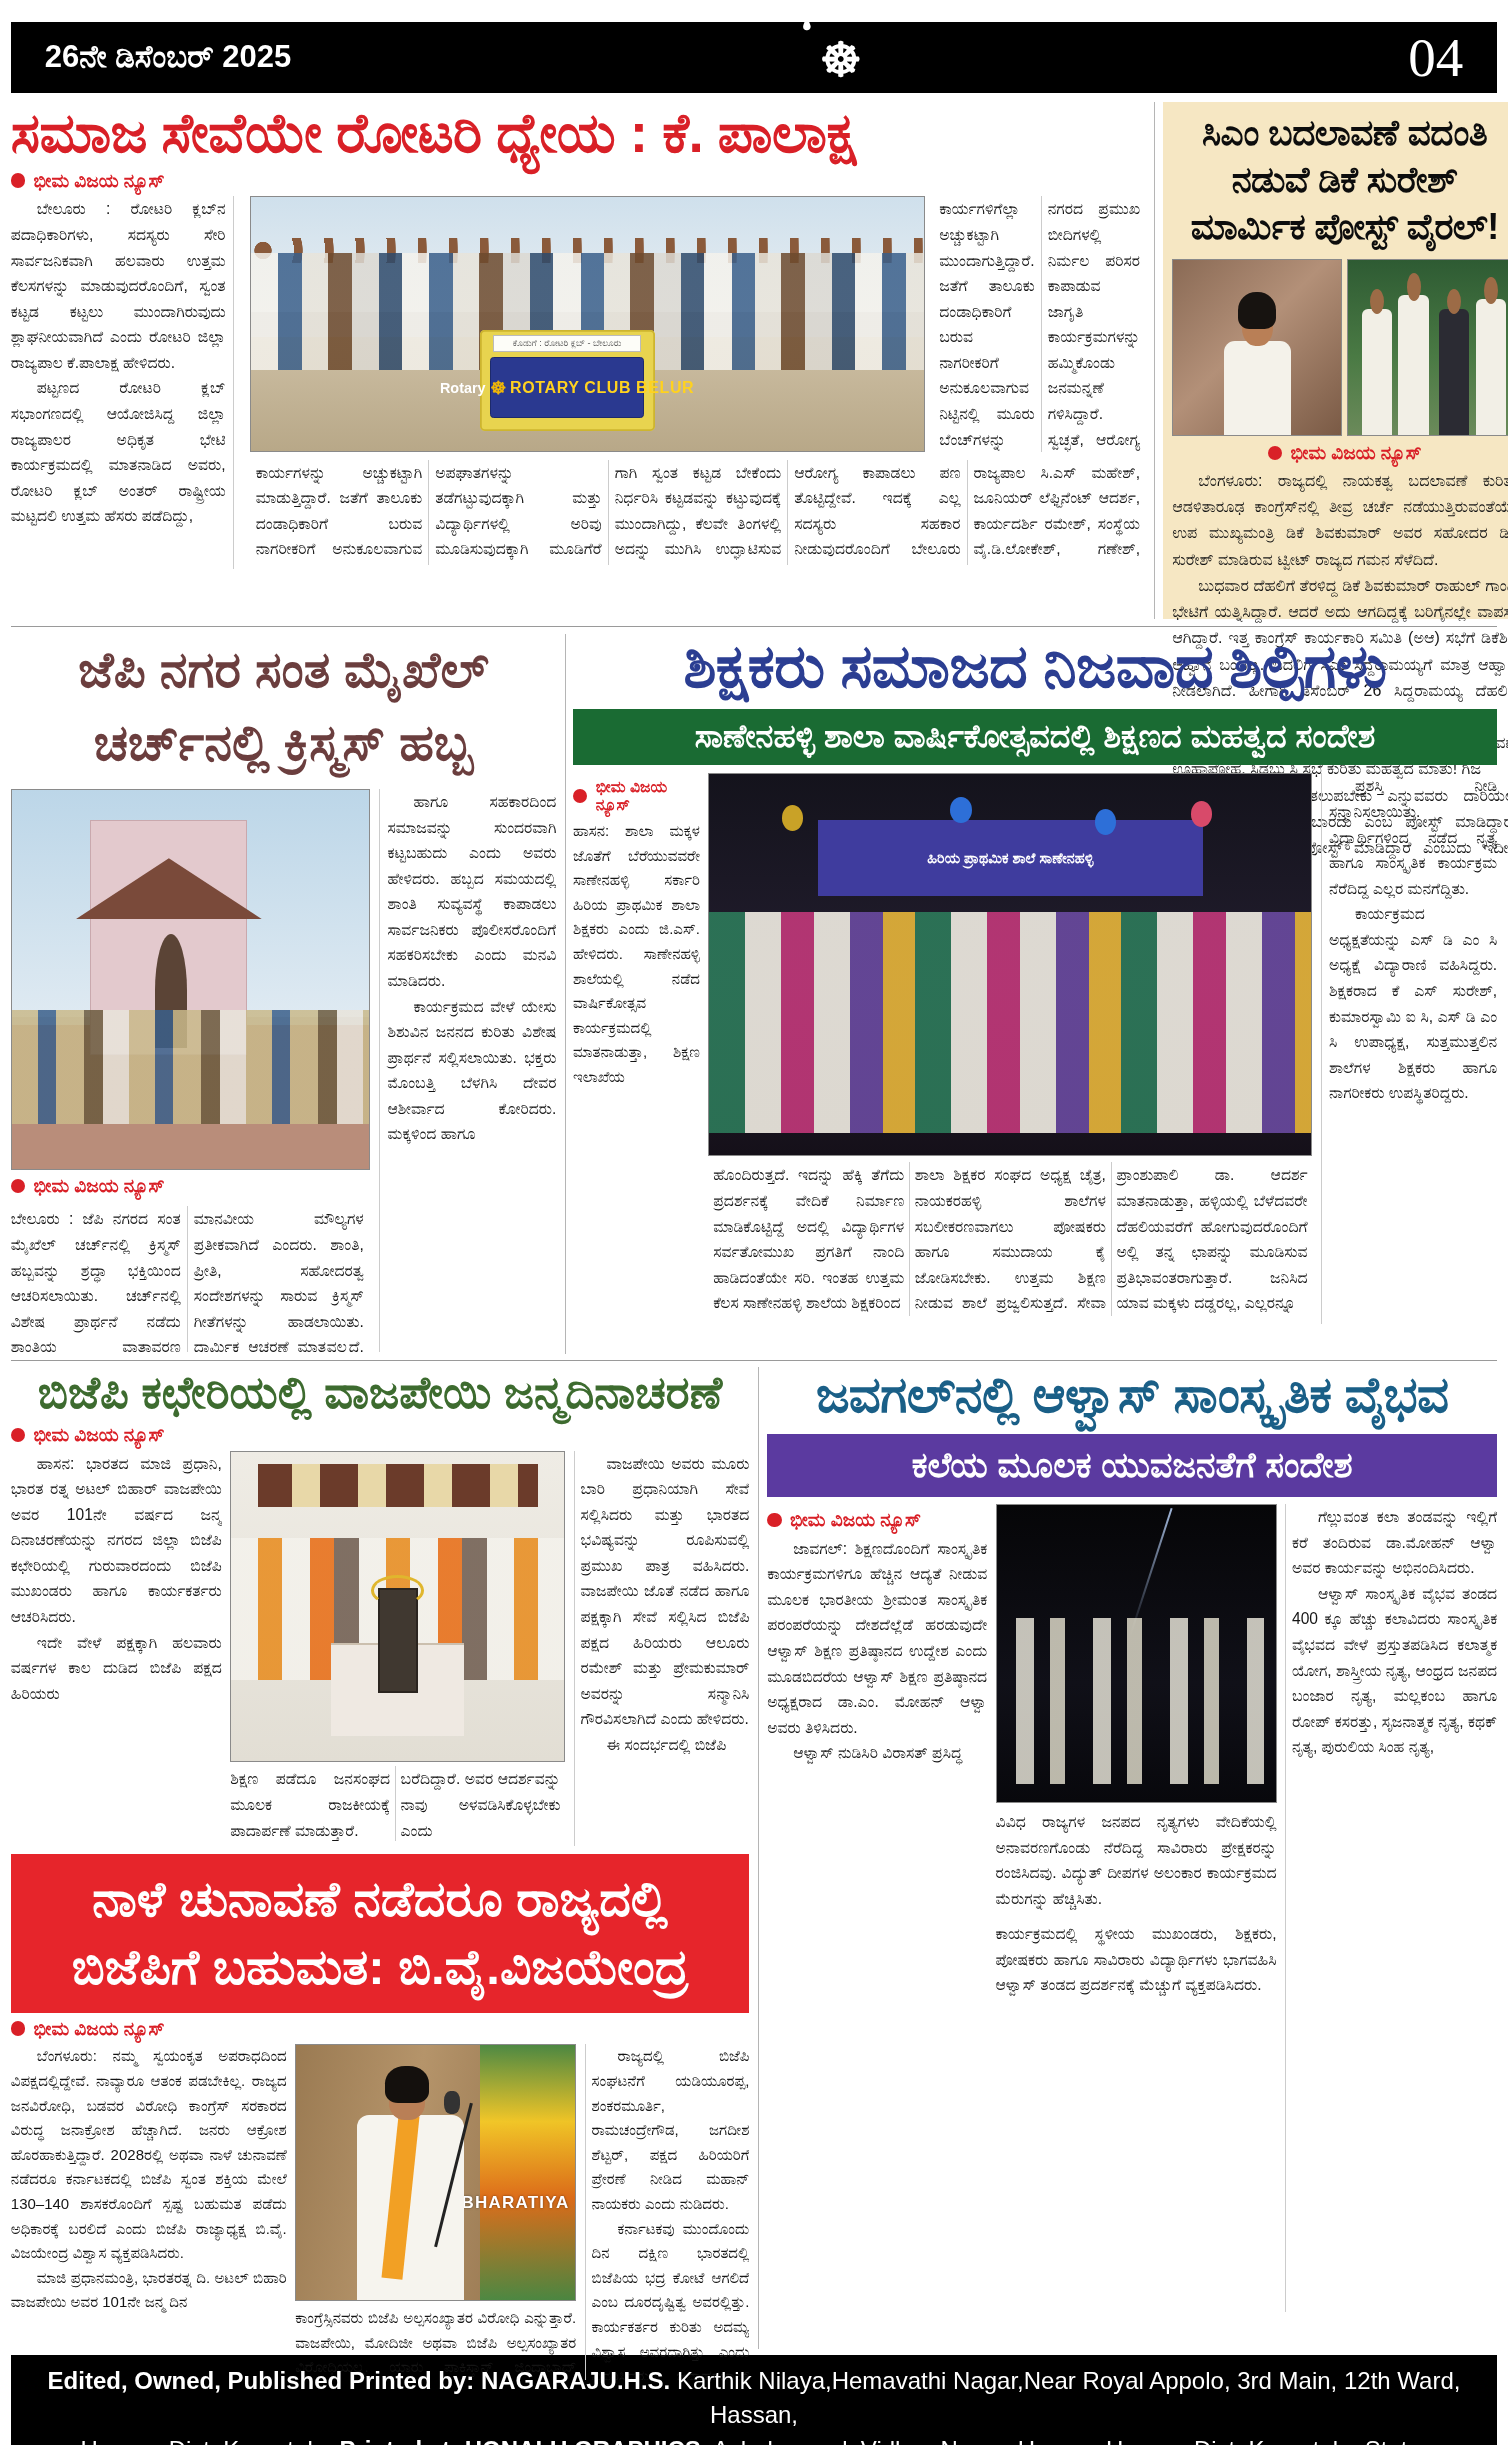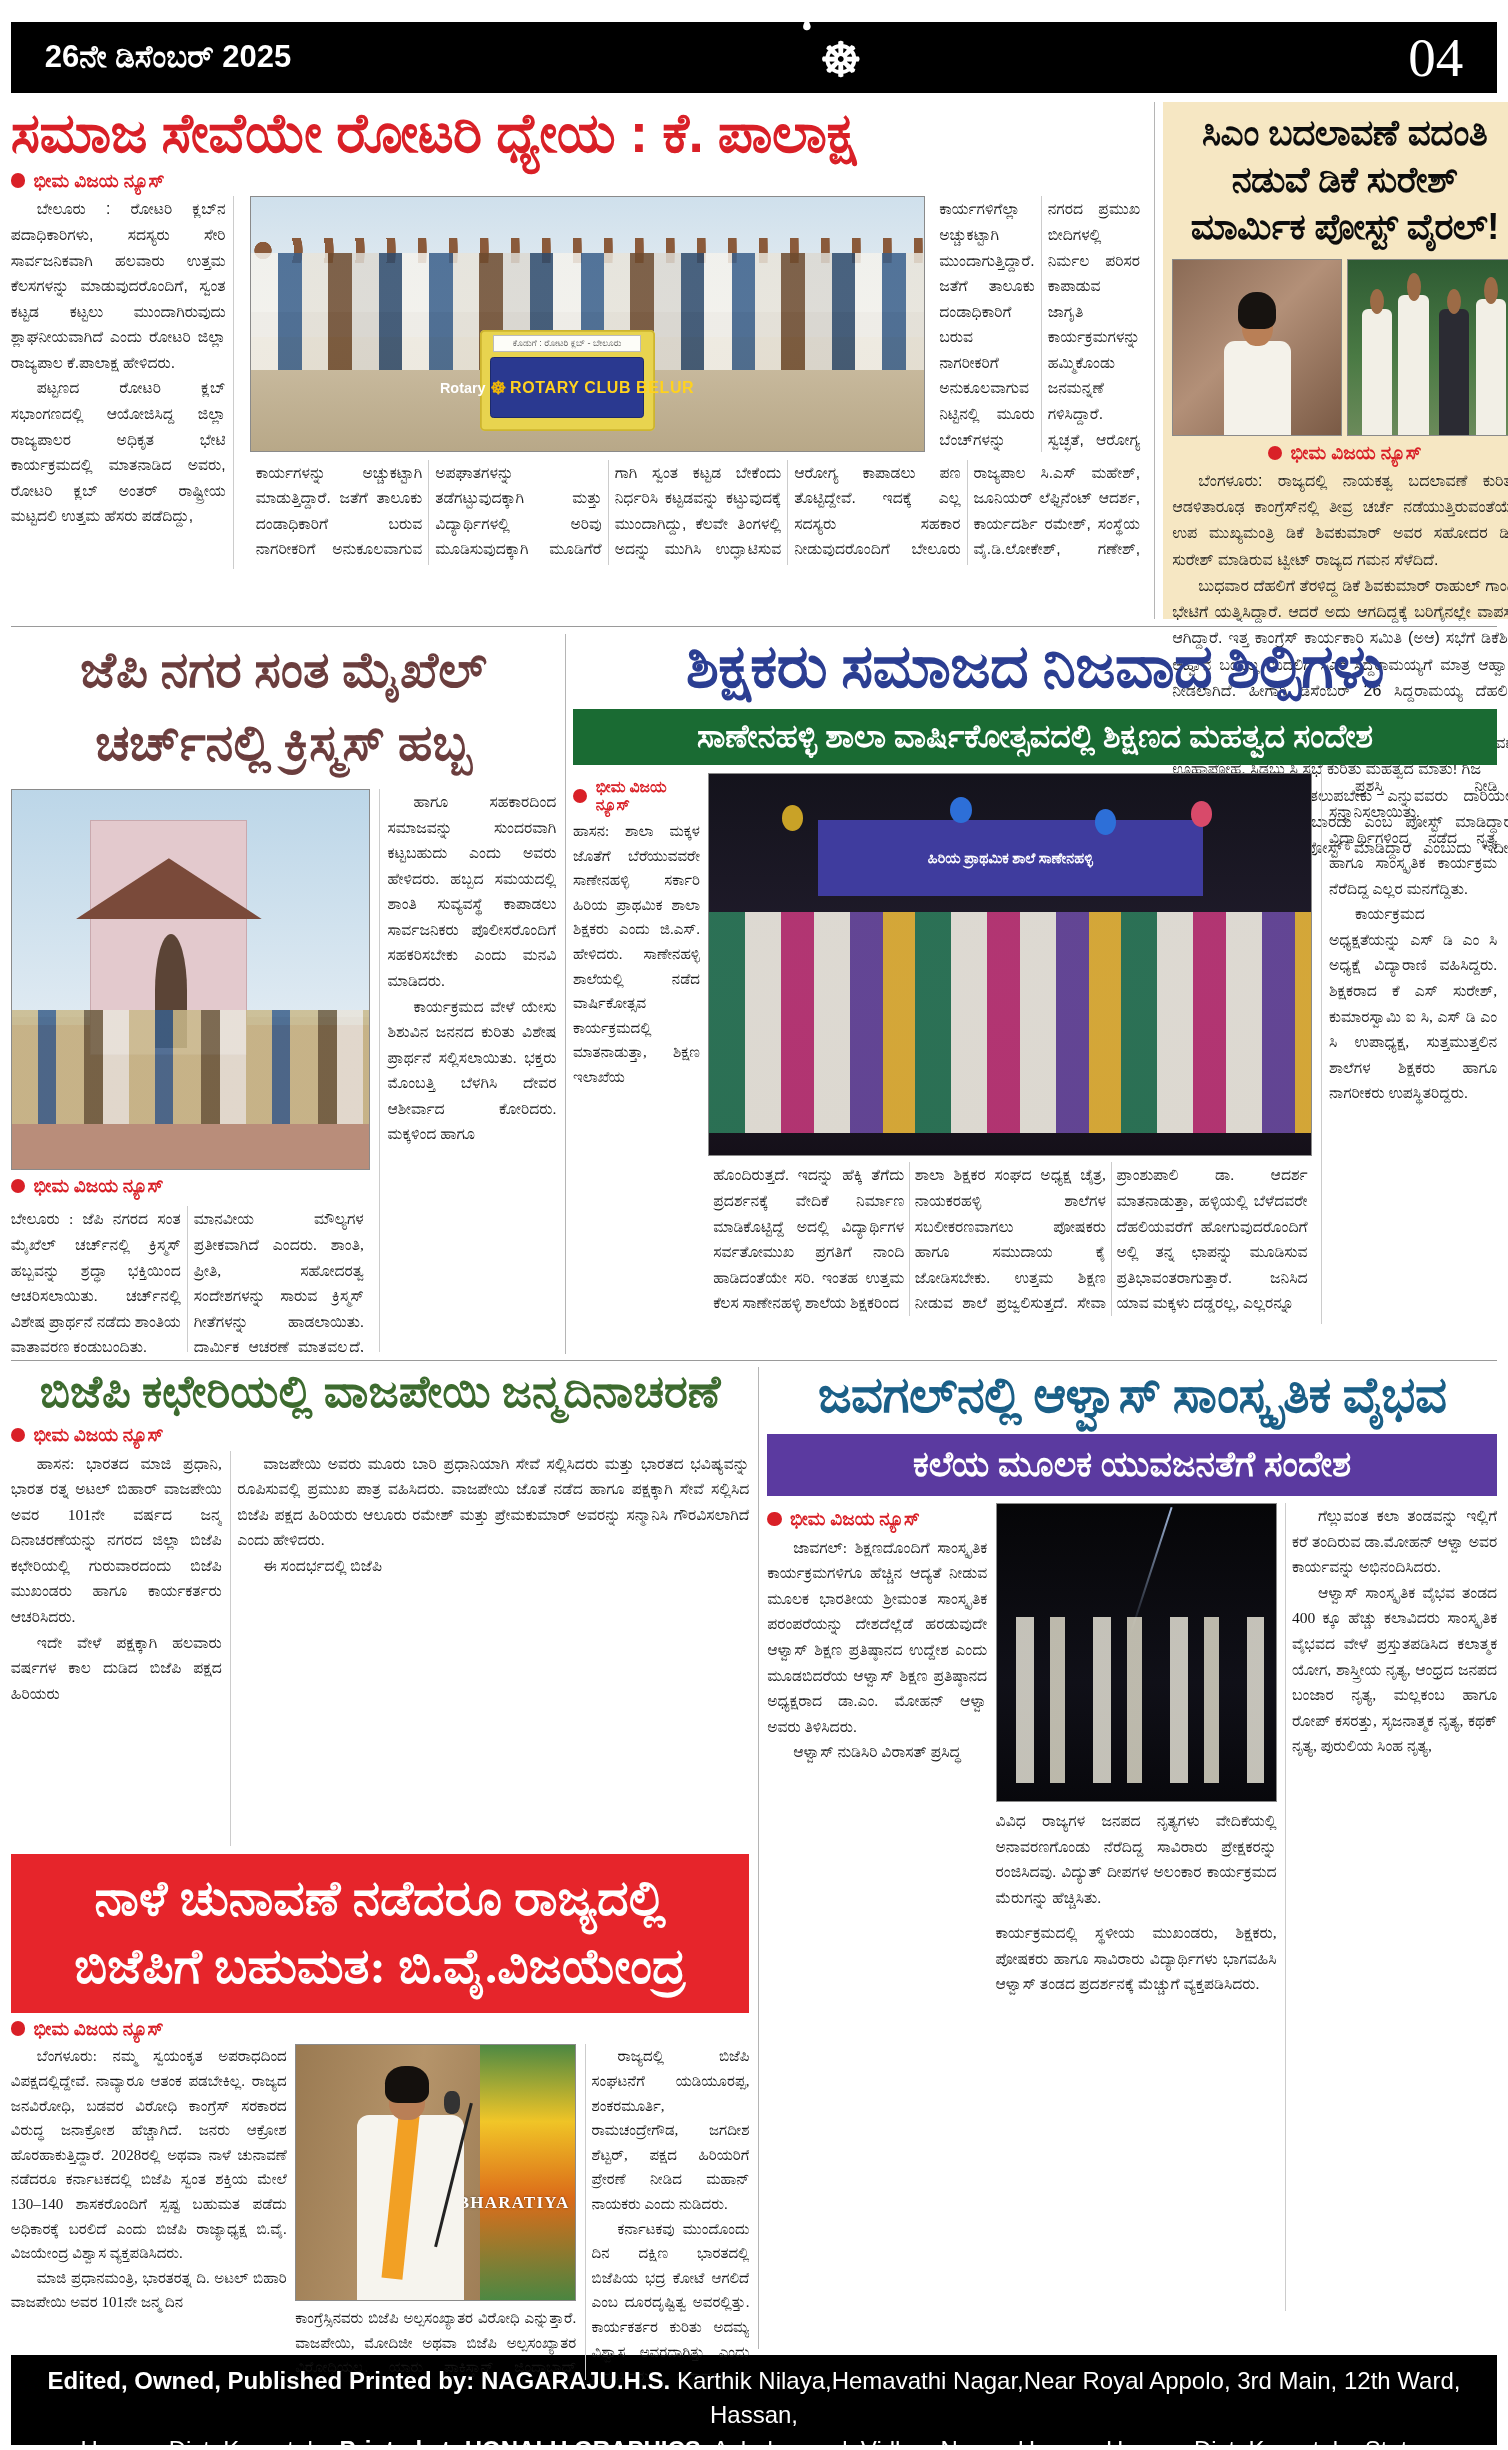--- a/index.html
+++ b/index.html
@@ -17,21 +17,21 @@
   .office-title { font-size:25px; font-weight:bold; margin-bottom:2.4px; }
   .office-addr { font-size:17.4px; line-height:1.25; font-weight:bold; }
 
   
   .byline { display:flex; align-items:center; gap:8.4px; color:#d92027; font-weight:bold; font-size:18.6px; margin:4.8px 0; }
   .byline .dot { width:14.4px; height:14.4px; border-radius:50%; background:#d92027; flex:0 0 auto; }
   .bodytxt { font-size:15.6px; line-height:1.64; text-align:justify; overflow:hidden; }
   .bodytxt p { text-indent:26px; }
   .photo { position:relative; overflow:hidden; border:0.6px solid #8a8a8a; background:#ccc; }
   .vrule { border-right:1.2px solid #b5b5b5; }
-  .hrule-top { border-top:1.8px solid #9a9a9a;font-family:Liberation Serif, serif; }
+  .hrule-top { border-top:1.8px solid #9a9a9a; }
 
   
   .row1 { display:flex; margin-top:9.6px; height:517px; }
   .art-rotary { flex:1; padding-right:8.4px; }
   .rotary-head { color:#d92027; font-size:55px; font-weight:bold; line-height:1.12; margin-top:1.2px; letter-spacing:-0.6px; }
   .rotary-grid { display:flex; gap:16px; margin-top:2.4px; height:373px; }
   .rotary-left { width:223px; flex:0 0 auto; padding-right:7.2px; border-right:0.6px solid #ccc; height:100%; }
   .rotary-rest { flex:1; display:flex; flex-direction:column; gap:7.2px; }
   .rotary-toprow { display:flex; gap:8.4px; height:256px; }
   .photo-rotary { width:675px; flex:0 0 auto; height:100%; }
@@ -342,20 +342,34 @@
         <h2 class="bjp-head">ಬಿಜೆಪಿ ಕಛೇರಿಯಲ್ಲಿ ವಾಜಪೇಯಿ ಜನ್ಮದಿನಾಚರಣೆ</h2>
         <div class="byline">
           <span class="dot"></span>
           <span>ಭೀಮ ವಿಜಯ ನ್ಯೂಸ್</span>
         </div>
         <div class="bjp-grid">
           <div class="bjp-left bodytxt">
             <p>ಹಾಸನ: ಭಾರತದ ಮಾಜಿ ಪ್ರಧಾನಿ, ಭಾರತ ರತ್ನ ಅಟಲ್ ಬಿಹಾರ್ ವಾಜಪೇಯಿ ಅವರ 101ನೇ ವರ್ಷದ ಜನ್ಮ ದಿನಾಚರಣೆಯನ್ನು ನಗರದ ಜಿಲ್ಲಾ ಬಿಜೆಪಿ ಕಛೇರಿಯಲ್ಲಿ ಗುರುವಾರದಂದು ಬಿಜೆಪಿ ಮುಖಂಡರು ಹಾಗೂ ಕಾರ್ಯಕರ್ತರು ಆಚರಿಸಿದರು.</p>
             <p>ಇದೇ ವೇಳೆ ಪಕ್ಷಕ್ಕಾಗಿ ಹಲವಾರು ವರ್ಷಗಳ ಕಾಲ ದುಡಿದ ಬಿಜೆಪಿ ಪಕ್ಷದ ಹಿರಿಯರು</p>
           </div>
+          <div class="bjp-mid">
+            <div class="photo photo-bjp">
+              <div class="bjp-wall"></div>
+              <div class="bjp-frames"></div>
+              <div class="ph-crowd bjp-crowd"></div>
+              <div class="bjp-table"></div>
+              <div class="bjp-portrait"></div>
+              <div class="bjp-garland"></div>
+            </div>
+            <div class="bjp-belowcols bodytxt">
+              <div>ಶಿಕ್ಷಣ ಪಡೆದೂ ಜನಸಂಘದ ಮೂಲಕ ರಾಜಕೀಯಕ್ಕೆ ಪಾದಾರ್ಪಣೆ ಮಾಡುತ್ತಾರೆ.</div>
+              <div>ಬರೆದಿದ್ದಾರೆ. ಅವರ ಆದರ್ಶವನ್ನು ನಾವು ಅಳವಡಿಸಿಕೊಳ್ಳಬೇಕು ಎಂದು</div>
+            </div>
+          </div>
           <div class="bjp-right bodytxt">
             <p>ವಾಜಪೇಯಿ ಅವರು ಮೂರು ಬಾರಿ ಪ್ರಧಾನಿಯಾಗಿ ಸೇವೆ ಸಲ್ಲಿಸಿದರು ಮತ್ತು ಭಾರತದ ಭವಿಷ್ಯವನ್ನು ರೂಪಿಸುವಲ್ಲಿ ಪ್ರಮುಖ ಪಾತ್ರ ವಹಿಸಿದರು. ವಾಜಪೇಯಿ ಜೊತೆ ನಡೆದ ಹಾಗೂ ಪಕ್ಷಕ್ಕಾಗಿ ಸೇವೆ ಸಲ್ಲಿಸಿದ ಬಿಜೆಪಿ ಪಕ್ಷದ ಹಿರಿಯರು ಆಲೂರು ರಮೇಶ್ ಮತ್ತು ಪ್ರೇಮಕುಮಾರ್ ಅವರನ್ನು ಸನ್ಮಾನಿಸಿ ಗೌರವಿಸಲಾಗಿದೆ ಎಂದು ಹೇಳಿದರು.</p>
             <p>ಈ ಸಂದರ್ಭದಲ್ಲಿ ಬಿಜೆಪಿ</p>
           </div>
         </div>
       </div>
 
       <div class="art-red">
         <div class="red-box">
           <span>ನಾಳೆ ಚುನಾವಣೆ ನಡೆದರೂ ರಾಜ್ಯದಲ್ಲಿ</span><br>

